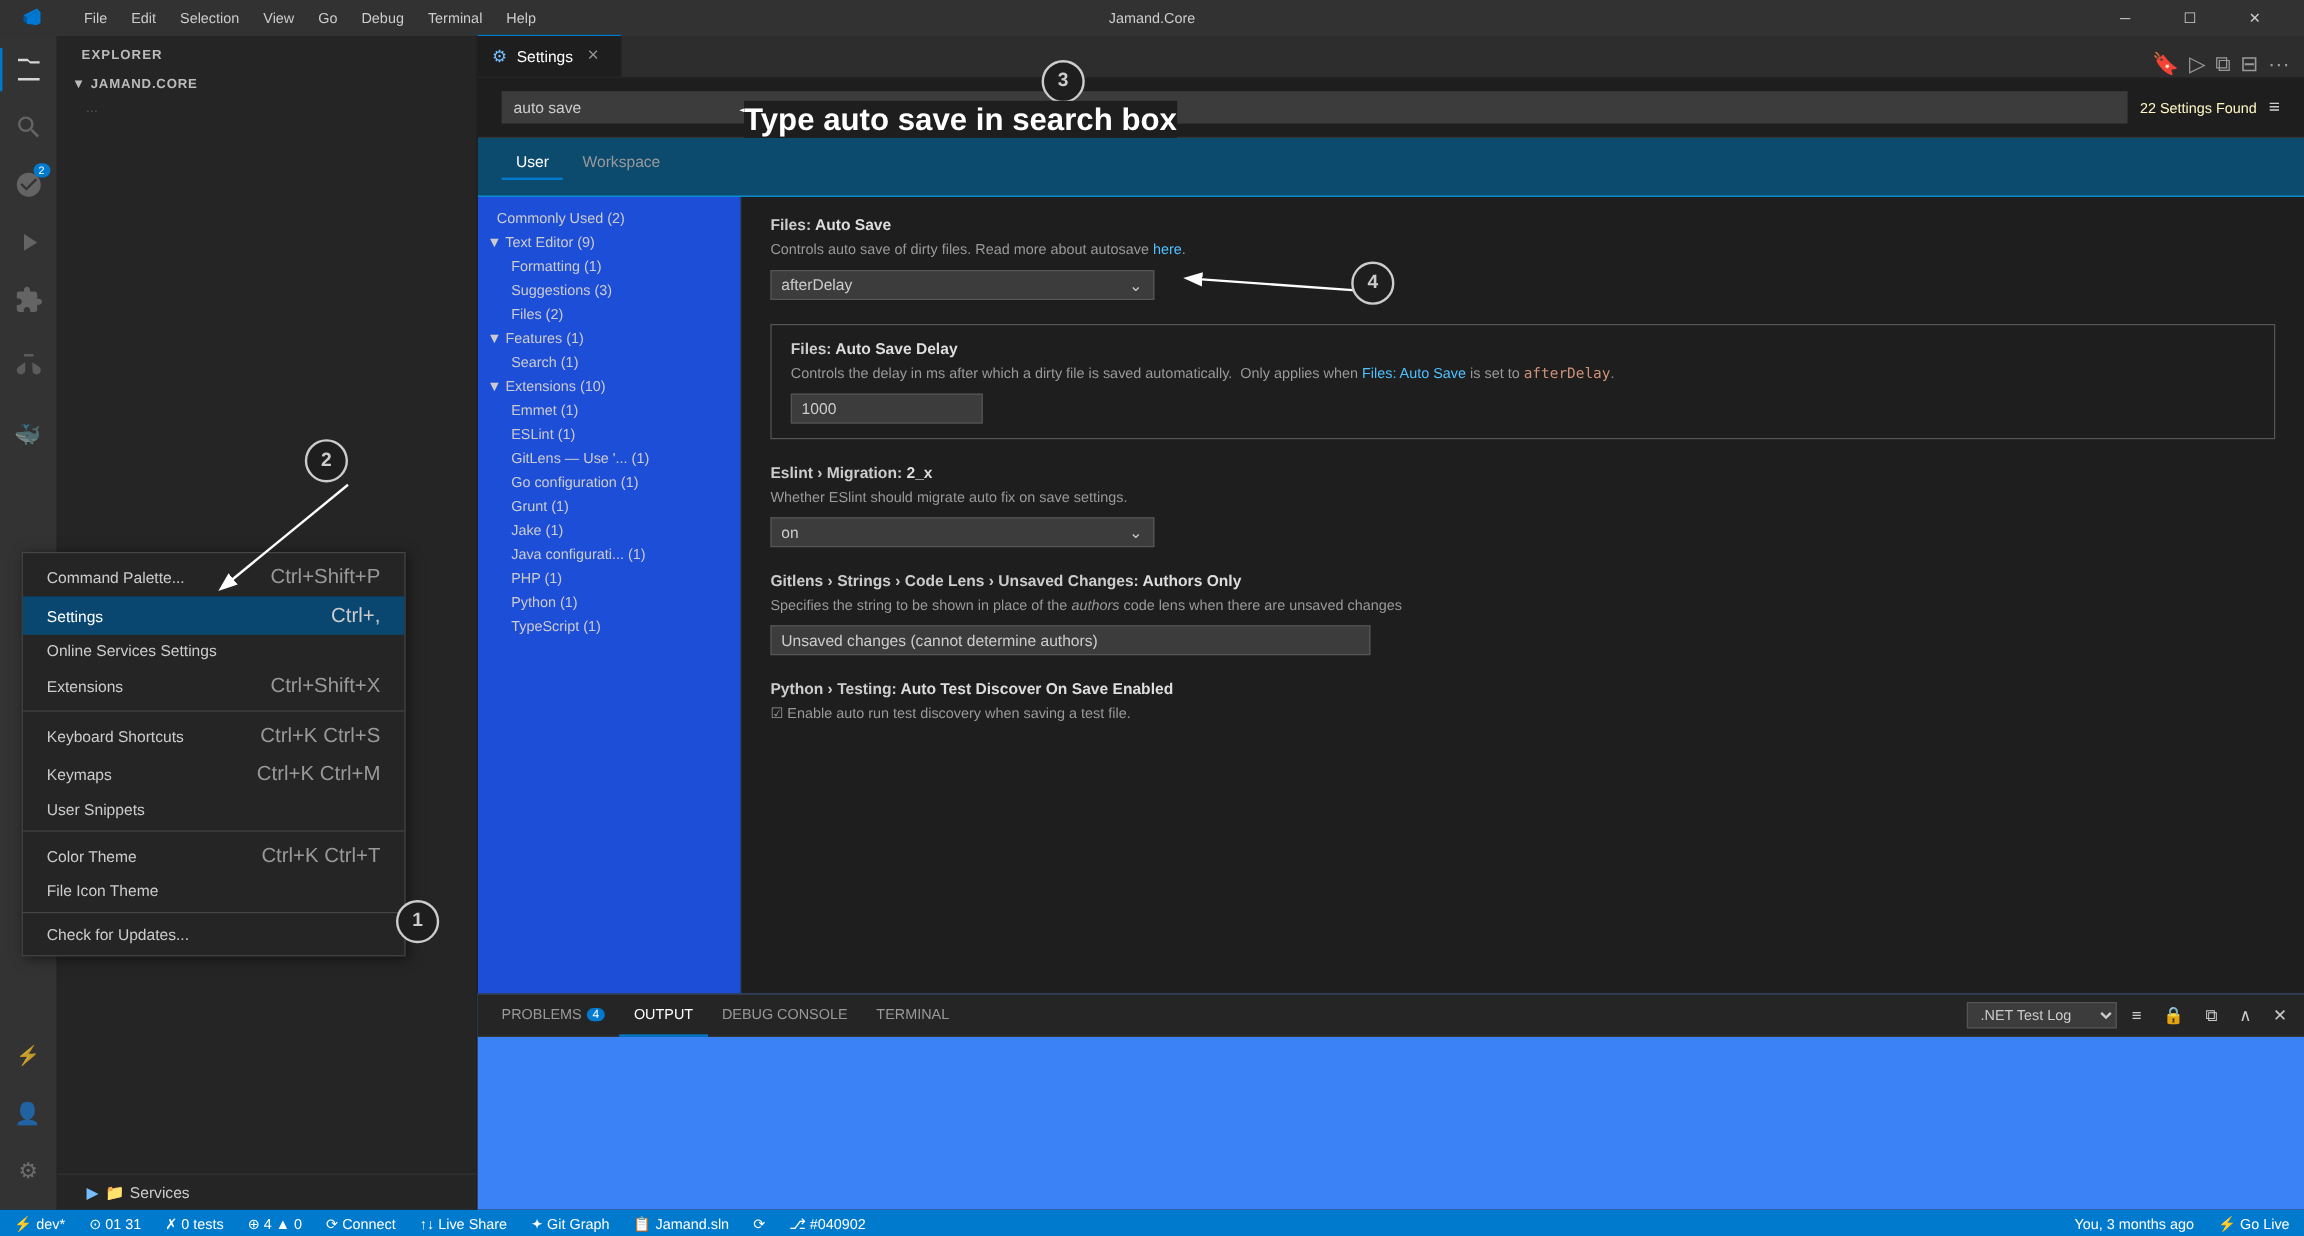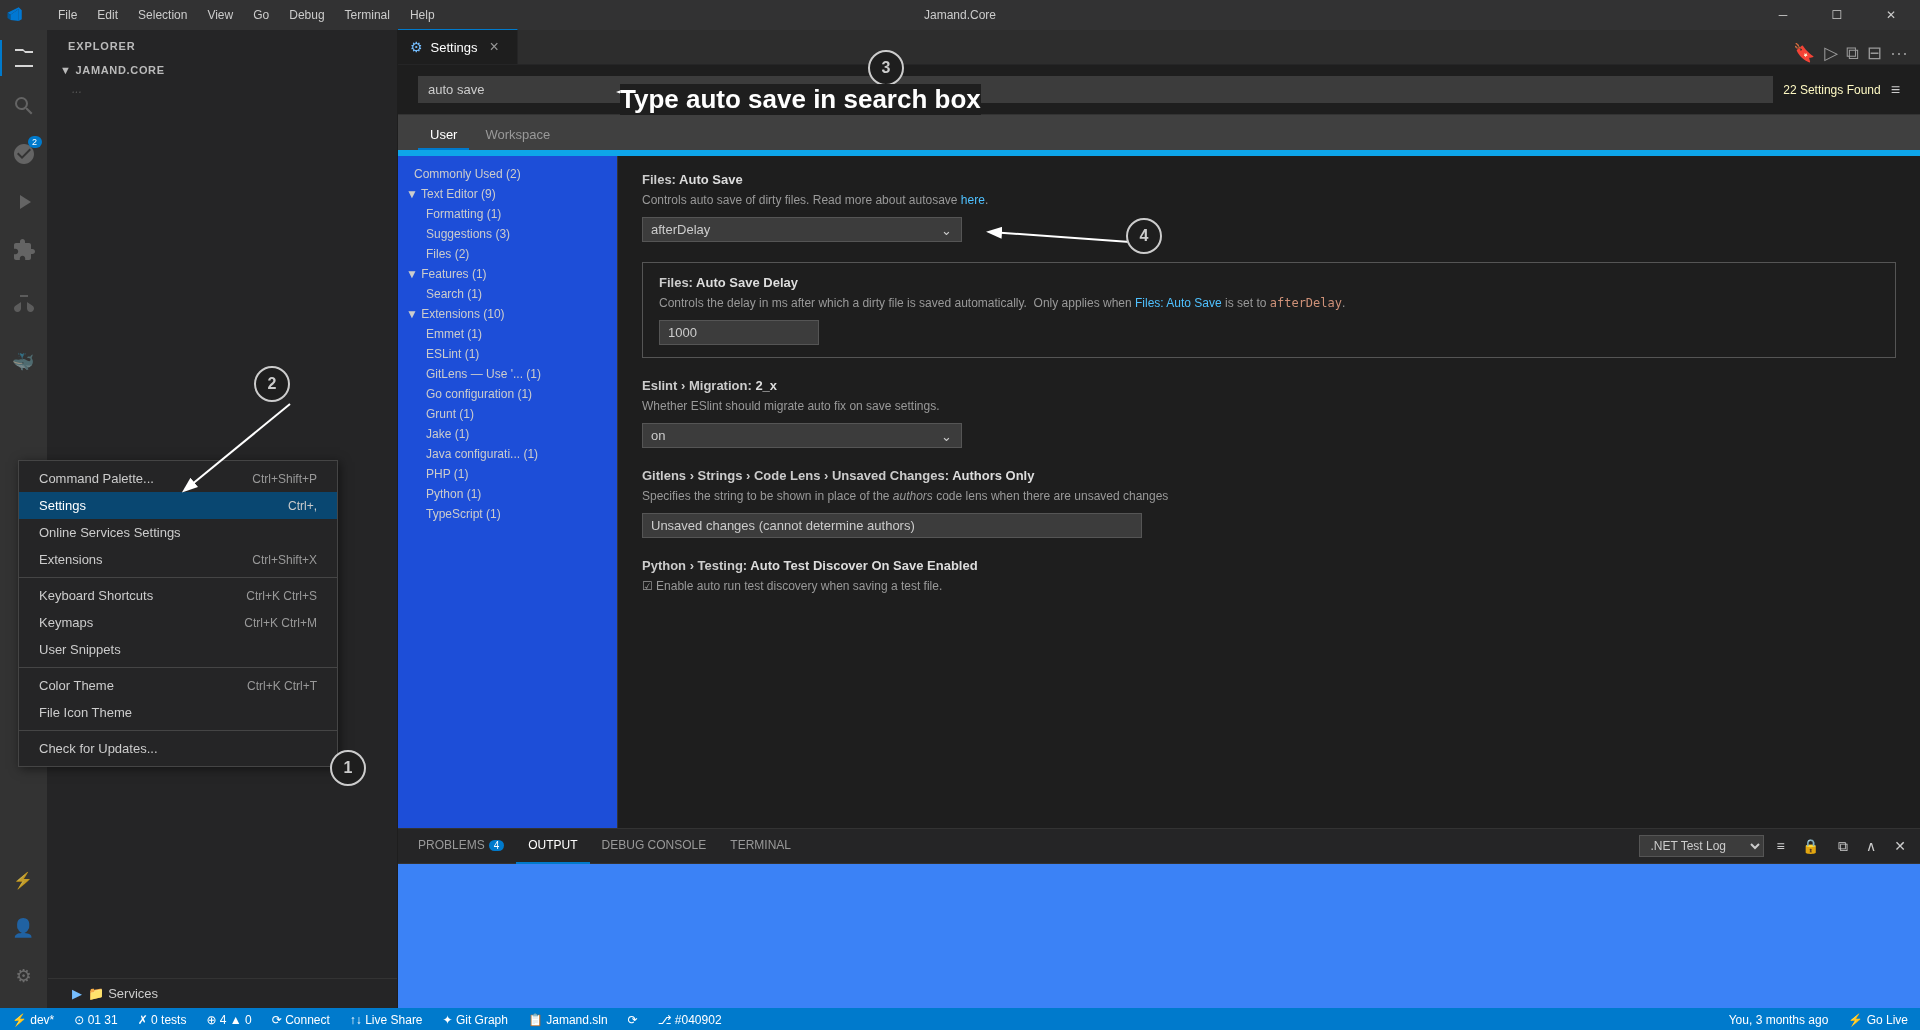--- a/index.html
+++ b/index.html
@@ -13,21 +13,21 @@
       font-size: 13px;
     }
 
     
     .titlebar {
       height: 30px;
       background: #323233;
       display: flex;
       align-items: center;
       justify-content: space-between;
-      padding: 0 6px;
+      padding: 0 18px;
       user-select: none;
     }
     .titlebar-left {
       display: flex;
       align-items: center;
       gap: 20px;
     }
     .titlebar-menu {
       display: flex;
       gap: 4px;
@@ -179,21 +179,21 @@
       display: flex;
       align-items: center;
       justify-content: space-between;
       padding: 6px 20px;
       cursor: pointer;
       color: #ccc;
       font-size: 13px;
     }
     .menu-item.highlighted { background: #094771; color: #fff; }
     .menu-shortcut {
-      font-size: 12px;
+      font-size: 17px;
       color: #999;
     }
     .menu-separator {
       height: 1px;
       background: #454545;
       margin: 4px 0;
     }
     .menu-item-label { flex: 1; }
 
     
@@ -264,23 +264,23 @@
     }
     .settings-filter-icon {
       color: #ccc;
       font-size: 16px;
       cursor: pointer;
     }
 
     
     .settings-tabs {
       display: flex;
-      padding: 6px 20px 0;
-      border-bottom: 6px solid #0ea5e9;
-      background: #404040;
+      padding: 6px 20px 13px;
+      border-bottom: 1px solid #0ea5e9;
+      background: #0c4a6e;
     }
     .settings-tab {
       padding: 6px 12px;
       cursor: pointer;
       color: #999;
       font-size: 13px;
       border-bottom: 2px solid transparent;
       margin-right: 4px;
     }
     .settings-tab.active {

